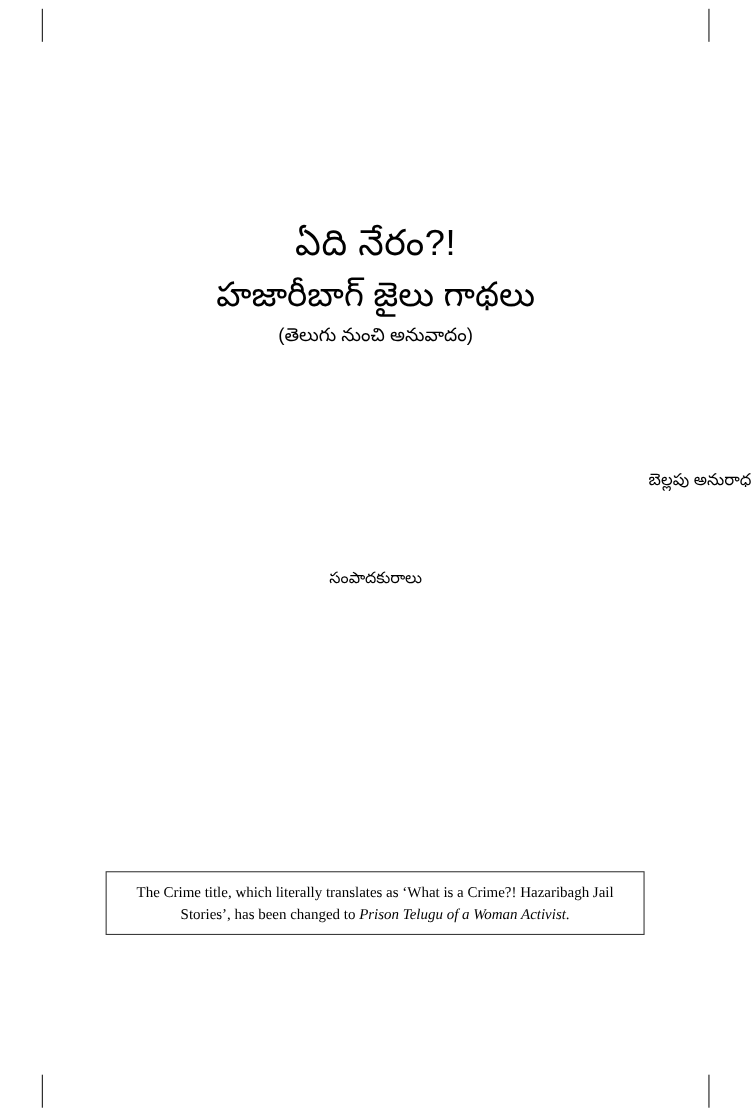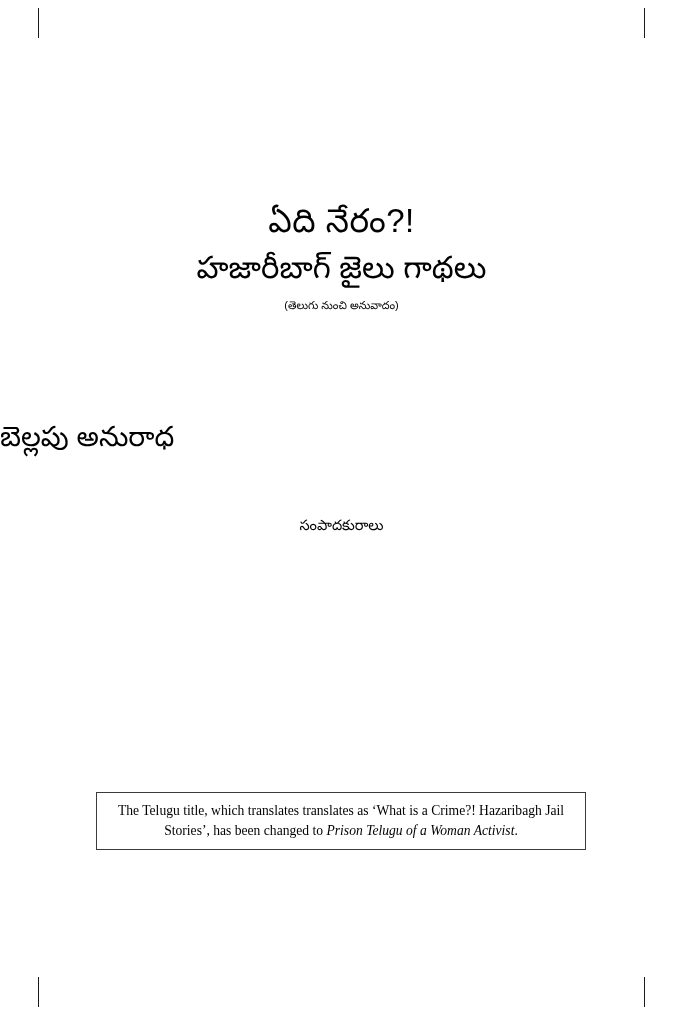--- a/index.html
+++ b/index.html
@@ -54,46 +54,46 @@
   .subtitle {
     font-family: "Liberation Sans", sans-serif;
     font-size: 31px;
     line-height: 34px;
     font-weight: 400;
     margin: 9px 0 0 0;
   }
 
   .translation-note {
     font-family: "Liberation Sans", sans-serif;
-    font-size: 11px;
+    font-size: 17px;
     line-height: 20px;
     margin: 10px 0 16px 0;
   }
 
   .author {
     position: absolute;
     left: 0;
     top: 422px;
     width: 683px;
-    text-align: left;
+    text-align: right;
     font-family: "Liberation Sans", sans-serif;
-    font-size: 28px;
+    font-size: 15px;
     line-height: 30px;
   }
 
   .editor-block {
     position: absolute;
     left: 0;
     top: 515px;
     width: 683px;
     text-align: center;
   }
 
   .editor-label {
-    font-family: Liberation Mono, monospace;
+    font-family: Liberation Serif, serif;
     font-size: 14.5px;
     line-height: 22px;
     margin: 0;
   }
 
   .editor-name {
     font-family: "Liberation Sans", sans-serif;
     font-size: 20px;
     line-height: 30px;
     margin: 8px 0 0 0;
@@ -141,16 +141,16 @@
     <p class="translation-note">(తెలుగు నుంచి అనువాదం)</p>
   </div>
 
   <div class="author">బెల్లపు అనురాధ</div>
 
   <div class="editor-block">
     <p class="editor-label">సంపాదకురాలు</p>
   </div>
 
   <div class="note-box">
-    <p class="note-text"><span>The Telugu title, which translates translates as ‘What is a Crime?! Hazaribagh Jail Stories’, has been changed to </span><span class="italic">Prison Telugu of a Woman Activist</span><span>.</span></p>
+    <p class="note-text"><span>The Crime title, which literally translates as ‘What is a Crime?! Hazaribagh Jail Stories’, has been changed to </span><span class="italic">Prison Telugu of a Woman Activist</span><span>.</span></p>
   </div>
 
 </div>
 
 </body></html>

